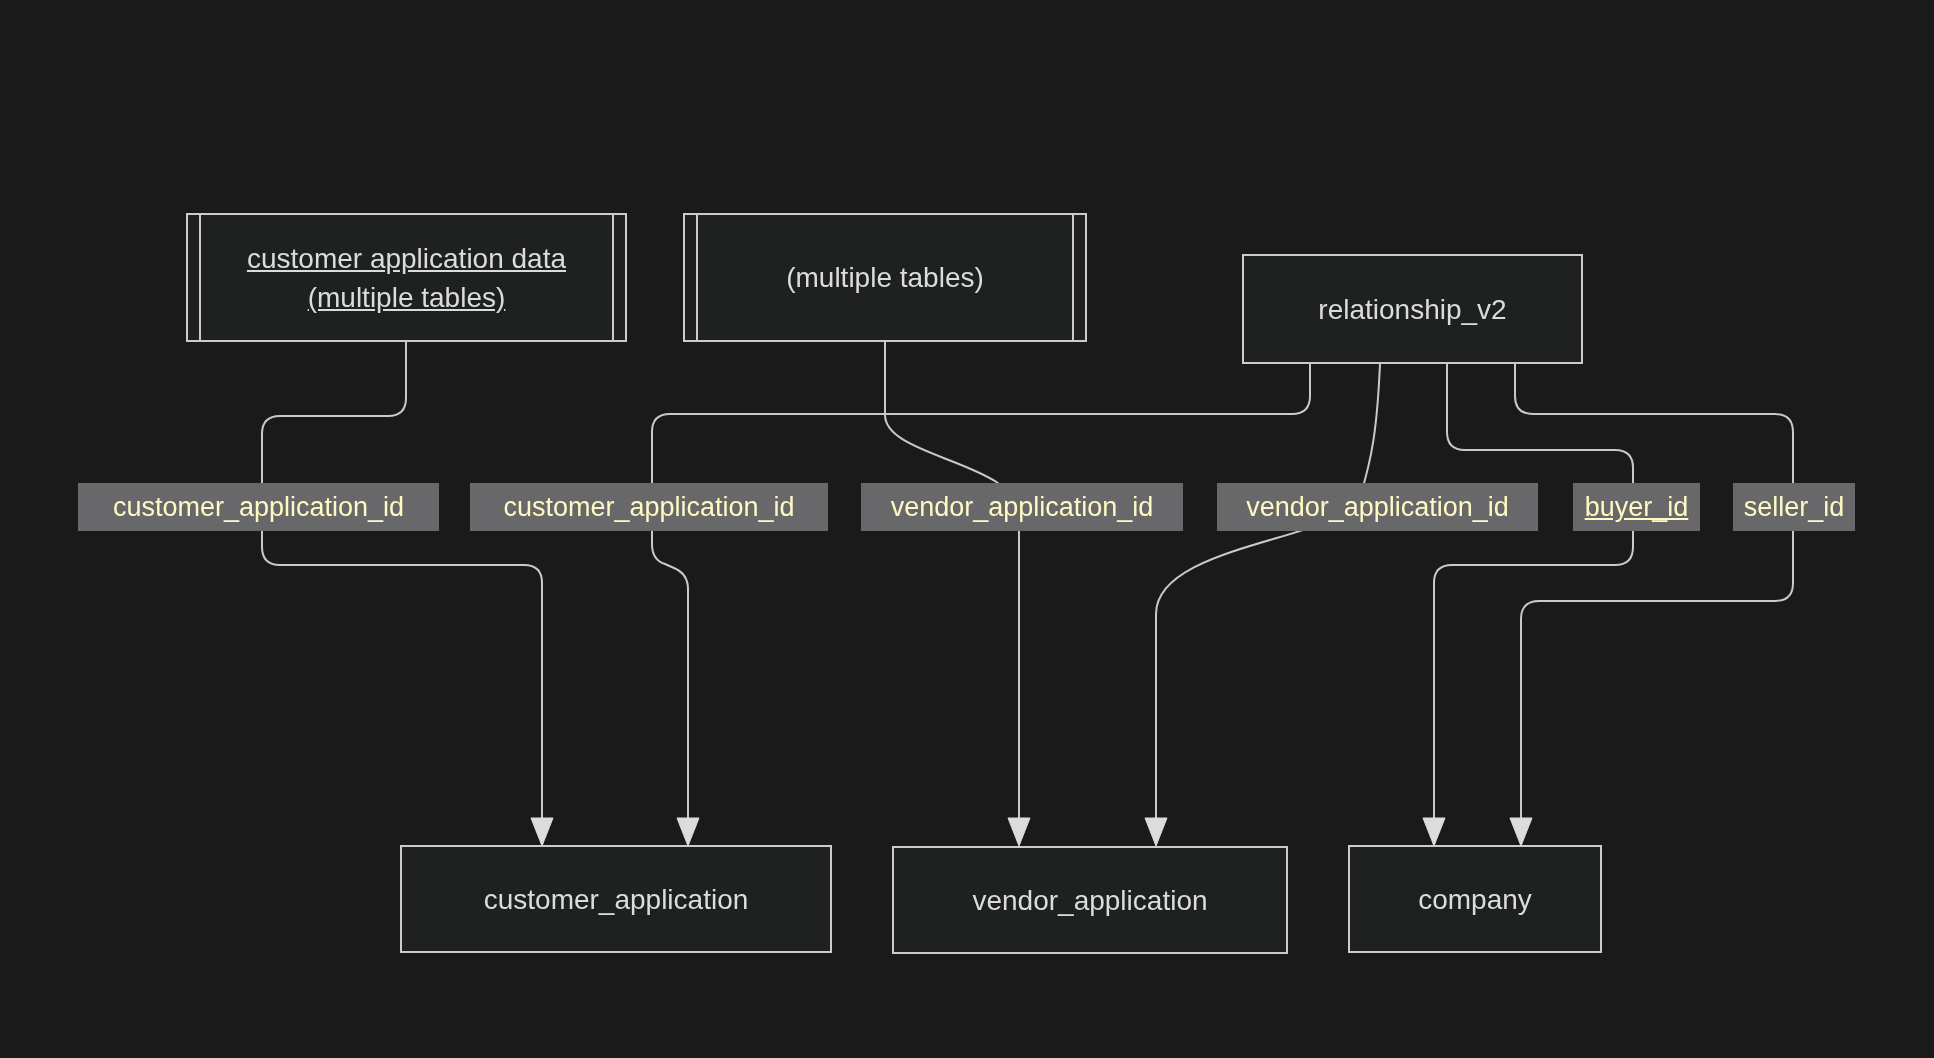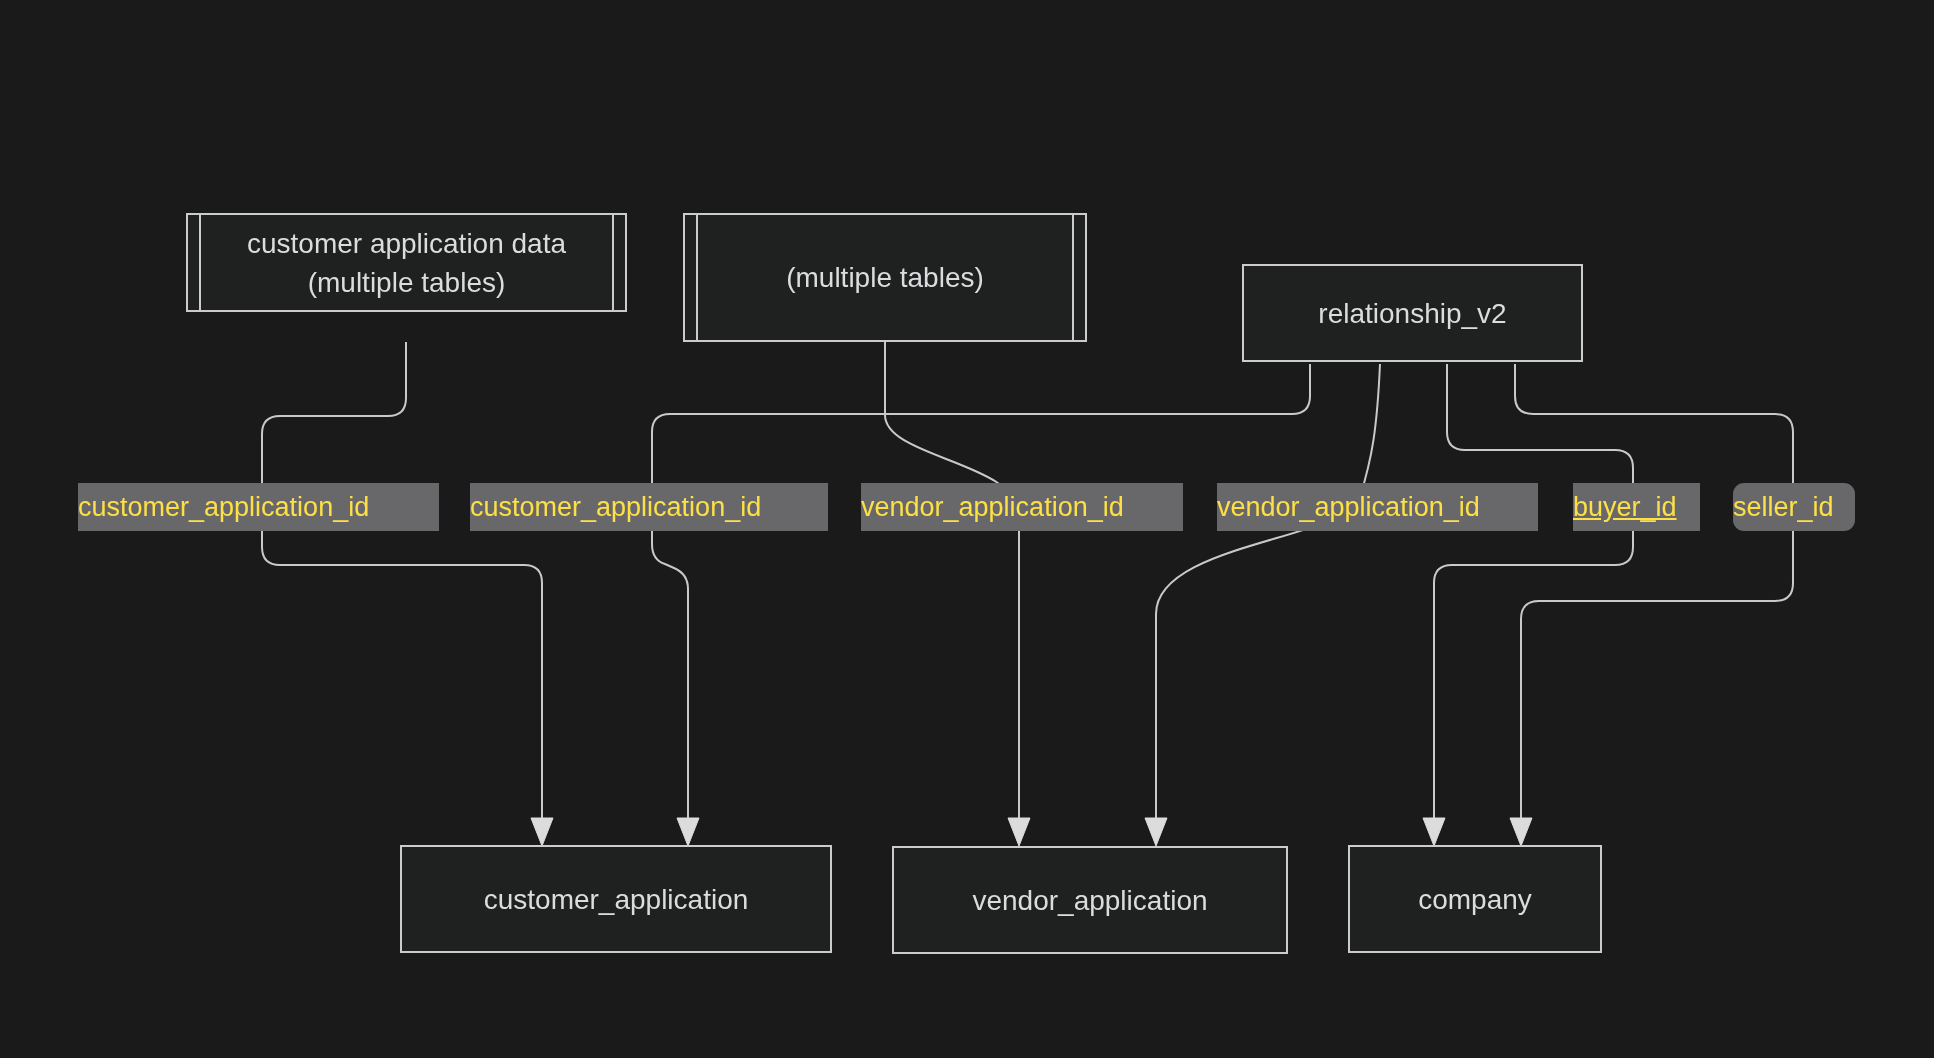--- a/index.html
+++ b/index.html
@@ -53,23 +53,23 @@
     background: #cccccc;
   }
   .inner-line.left  { left: 11px; }
   .inner-line.right { right: 11px; }
   .edge-label {
     position: absolute;
     box-sizing: border-box;
     height: 48px;
     line-height: 48px;
     background: #68686a;
-    color: #fde047;
+    color: #fef9c3;
     font-size: 27px;
-    text-align: left;
+    text-align: center;
     white-space: nowrap;
   }
 </style>
 </head>
 <body>
 
 <div class="stage">
 
   <svg class="edges-layer" viewBox="0 0 1934 1058">
 
@@ -86,43 +86,43 @@
     <path d="M 1515 364 L 1515 396 Q 1515 414 1533 414 L 1775 414 Q 1793 414 1793 432 L 1793 583 Q 1793 601 1775 601 L 1539 601 Q 1521 601 1521 619 L 1521 824"></path>
 
     <polygon points="531,818 553,818 542,846"></polygon>
     <polygon points="677,818 699,818 688,846"></polygon>
     <polygon points="1008,818 1030,818 1019,846"></polygon>
     <polygon points="1145,818 1167,818 1156,846"></polygon>
     <polygon points="1423,818 1445,818 1434,846"></polygon>
     <polygon points="1510,818 1532,818 1521,846"></polygon>
   </svg>
 
-  <div class="node" style="left:186px; top:213px; width:441px; height:99px;">
+  <div class="node" style="left:186px; top:213px; width:441px; height:129px;text-decoration:underline;">
     <div class="inner-line left"></div>
     <div class="inner-line right"></div>
     <span>customer application data</span>
     <span>(multiple tables)</span>
   </div>
 
   <div class="node" style="left:683px; top:213px; width:404px; height:129px;">
     <div class="inner-line left"></div>
     <div class="inner-line right"></div>
     <span>(multiple tables)</span>
   </div>
 
-  <div class="node" style="left:1242px; top:264px; width:341px; height:98px;">
+  <div class="node" style="left:1242px; top:254px; width:341px; height:110px;">
     <span>relationship_v2</span>
   </div>
 
   <div class="edge-label" style="left:78px;  top:483px; width:361px;">customer_application_id</div>
   <div class="edge-label" style="left:470px; top:483px; width:358px;">customer_application_id</div>
   <div class="edge-label" style="left:861px; top:483px; width:322px;">vendor_application_id</div>
   <div class="edge-label" style="left:1217px; top:483px; width:321px;">vendor_application_id</div>
   <div class="edge-label" style="left:1573px; top:483px; width:127px;text-decoration:underline;">buyer_id</div>
-  <div class="edge-label" style="left:1733px; top:483px; width:122px;border-radius:11px;">seller_id</div>
+  <div class="edge-label" style="left:1733px; top:483px; width:122px;">seller_id</div>
 
   <div class="node" style="left:400px; top:845px; width:432px; height:108px;align-items:center;">
     <span>customer_application</span>
   </div>
 
   <div class="node" style="left:1348px; top:845px; width:254px; height:108px;">
     <span>company</span>
   </div>
 
   <div class="node" style="left:892px; top:846px; width:396px; height:108px;">

